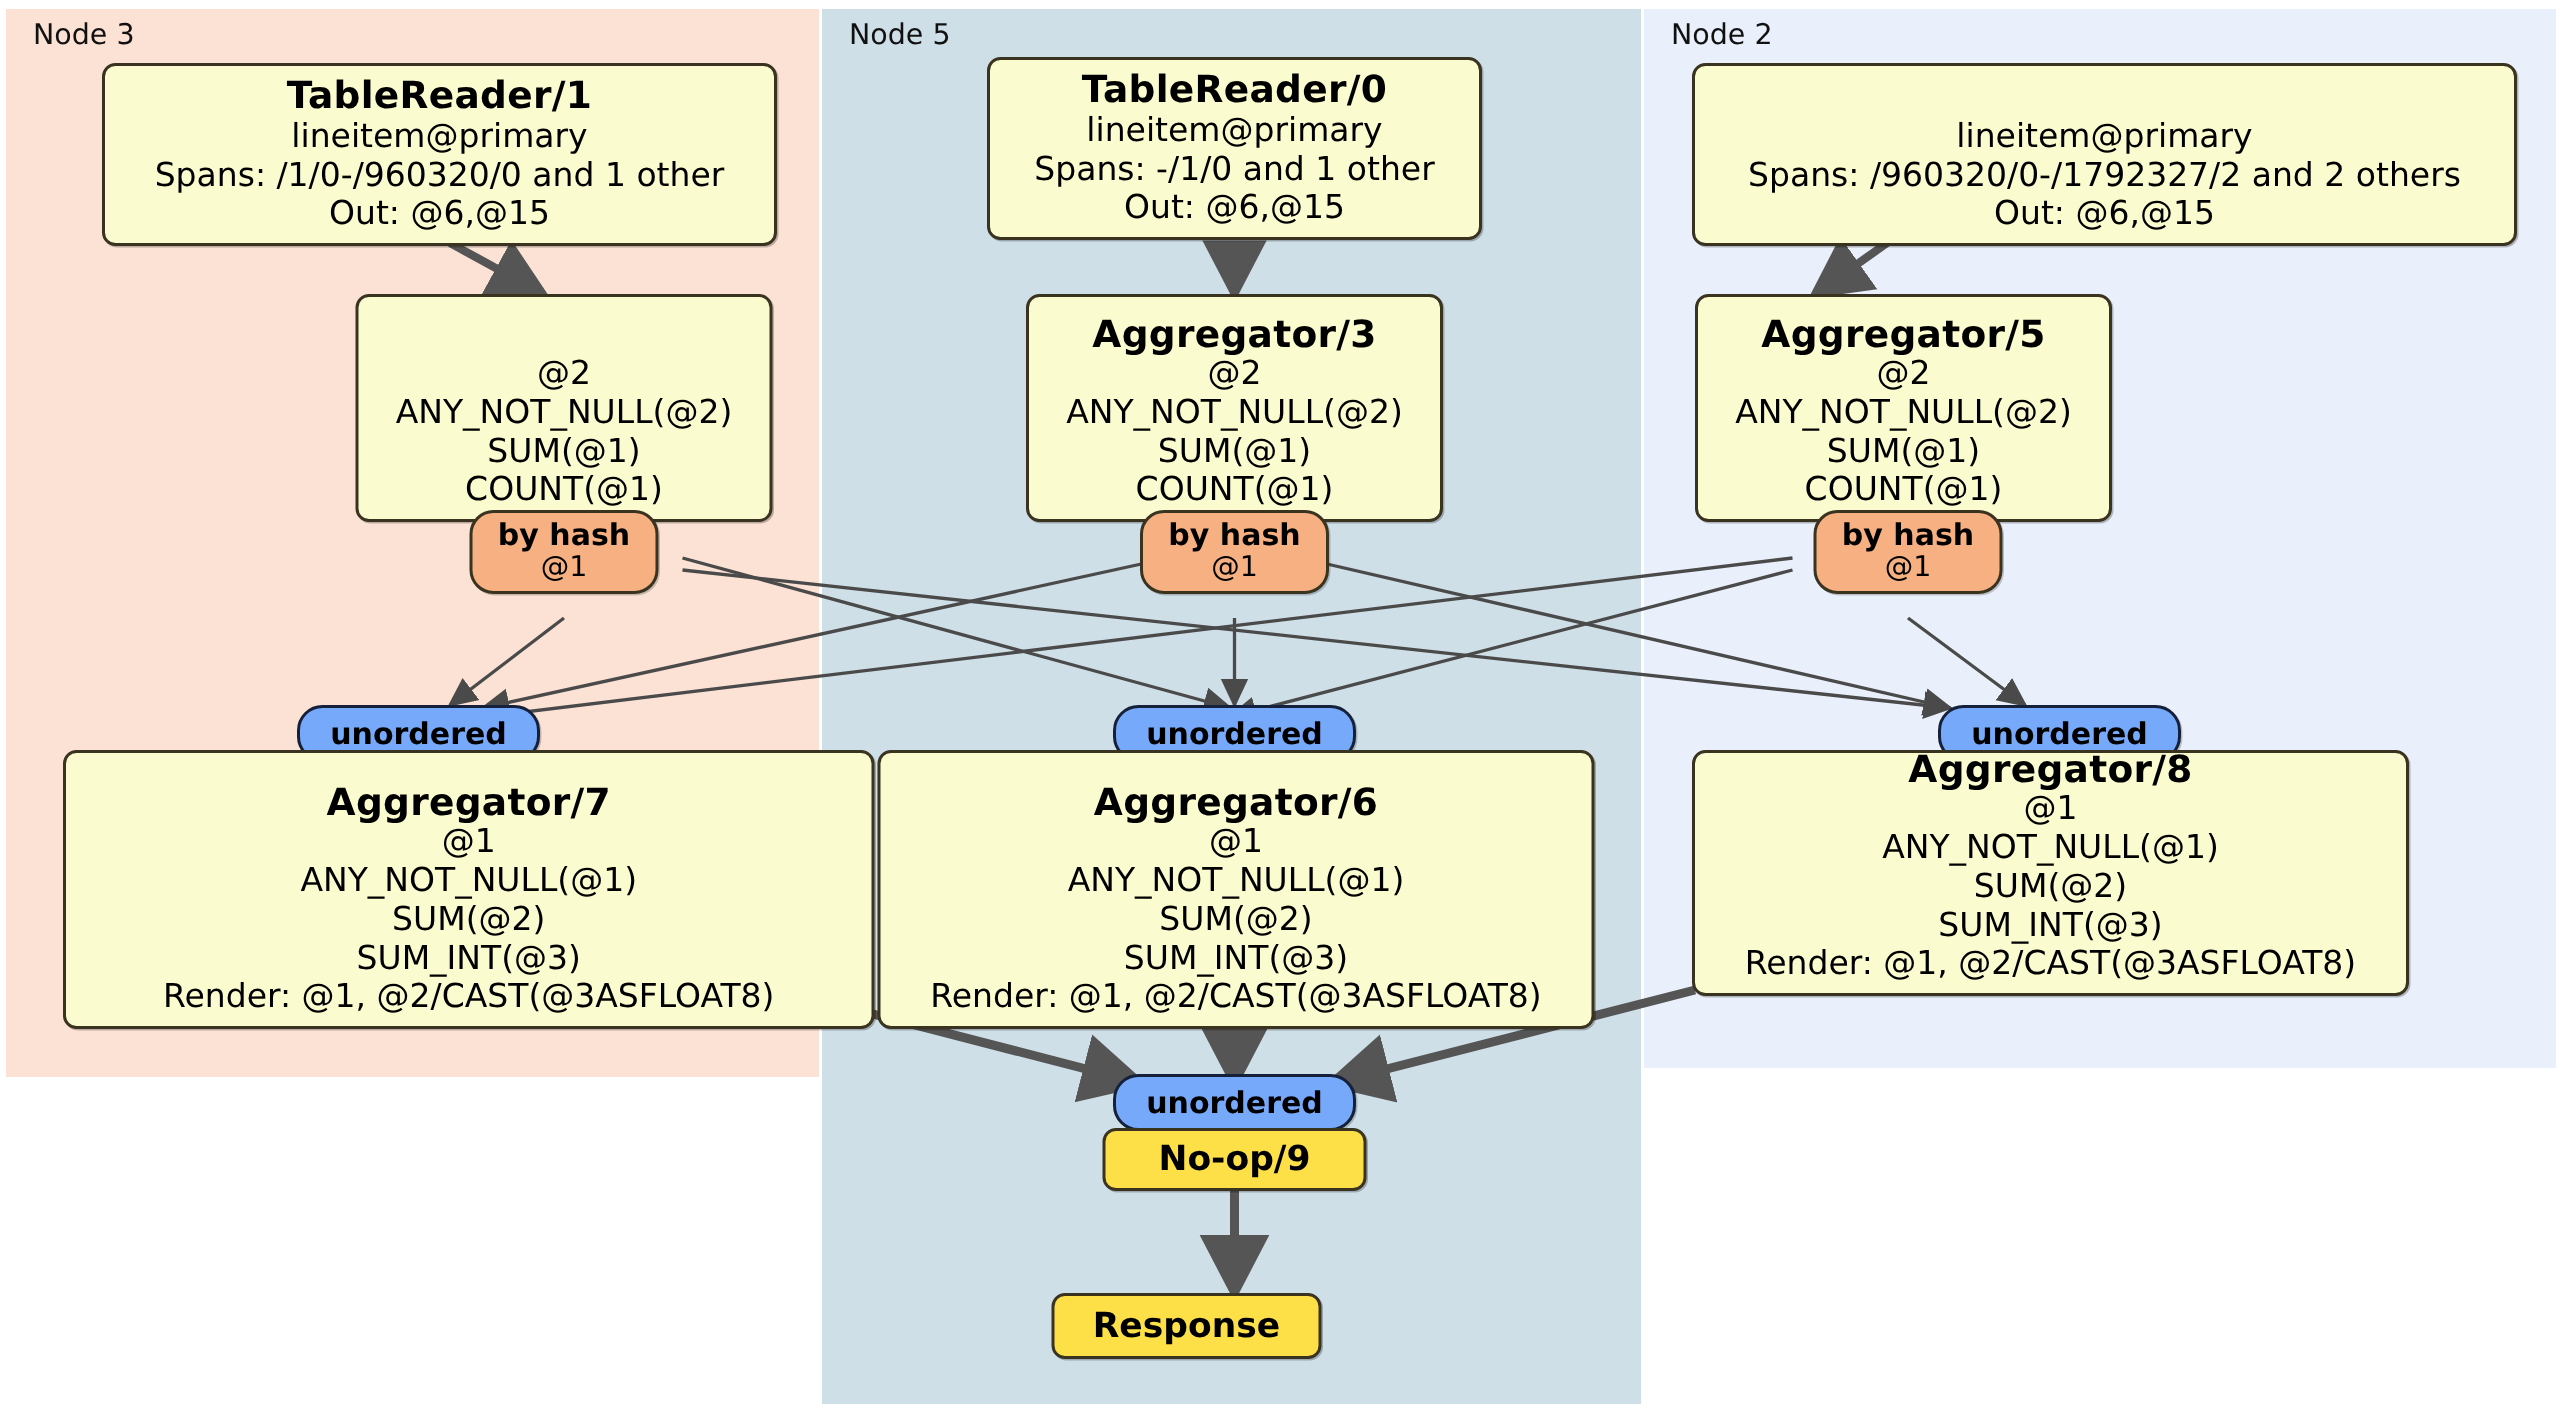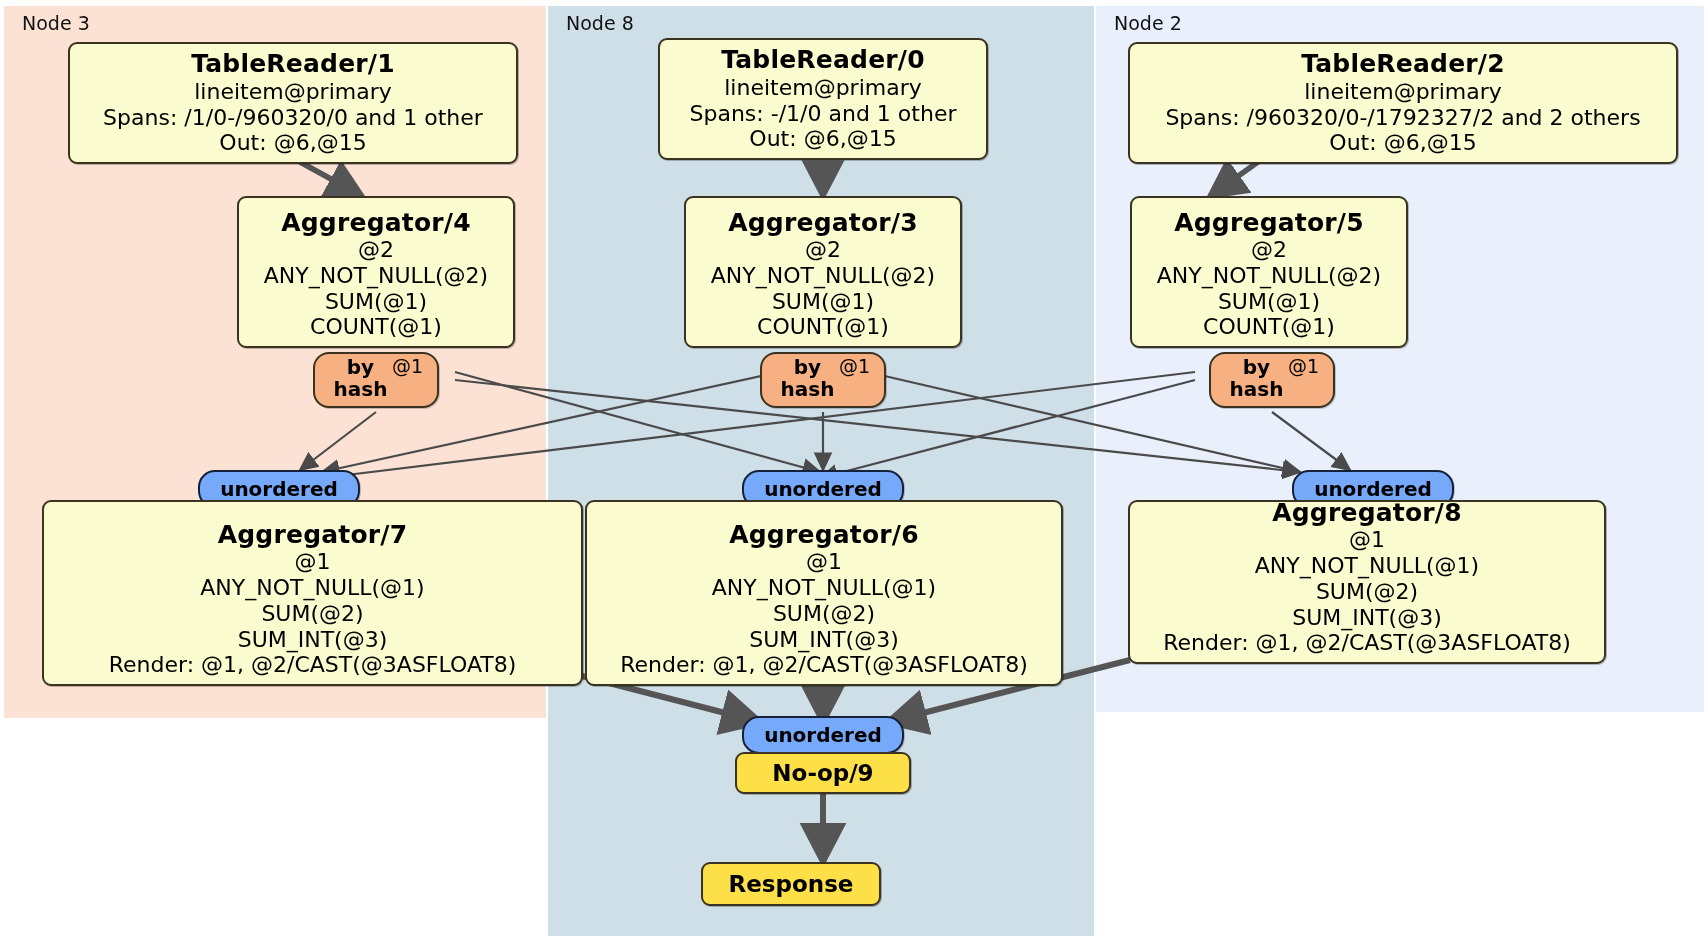--- a/index.html
+++ b/index.html
@@ -23,23 +23,22 @@
     display:flex;flex-direction:column;justify-content:flex-end;
     padding:6px 10px 6px 10px;
     box-shadow:1px 1px 0 rgba(0,0,0,.25);
   }
   .node .ttl{font-weight:bold;font-size:25px;line-height:1.18;letter-spacing:.2px;}
   .node .ln{font-size:22px;line-height:1.17;white-space:nowrap;}
   .hash{
     position:absolute;box-sizing:border-box;
     background:#f7b081;border:2px solid #3a3320;border-radius:16px;
     text-align:center;color:#000;padding:2px 14px 4px 14px;
-    display:flex;flex-direction:row;justify-content:center;
+    display:flex;flex-direction:column;justify-content:center;
     box-shadow:1px 1px 0 rgba(0,0,0,.2);
-    margin-top:12px;
   }
   .hash .h1{font-weight:bold;font-size:20px;line-height:1.12;}
   .hash .h2{font-size:19px;line-height:1.12;}
   .unord{
     position:absolute;box-sizing:border-box;
     background:#76a9f9;border:2px solid #15213a;border-radius:17px;
     text-align:center;color:#000;font-weight:bold;font-size:20px;
     display:flex;align-items:center;justify-content:center;
     box-shadow:1px 1px 0 rgba(0,0,0,.2);
   }
@@ -57,21 +56,21 @@
 <div id="stage">
 
   <div class="panel" style="left:4px;top:6px;width:542px;height:712px;background:#fbe2d5;">
   </div>
   <div class="panel" style="left:548px;top:6px;width:546px;height:930px;background:#cfdfe8;">
   </div>
   <div class="panel" style="left:1096px;top:6px;width:608px;height:706px;background:#eaf0fb;">
   </div>
 
   <div class="panel-label" style="left:22px;top:12px;">Node 3</div>
-  <div class="panel-label" style="left:566px;top:12px;">Node 8</div>
+  <div class="panel-label" style="left:566px;top:12px;">Node 5</div>
   <div class="panel-label" style="left:1114px;top:12px;">Node 2</div>
 
   <svg class="edges" viewBox="0 0 1708 940">
     <defs>
       <marker id="arrThick" markerWidth="9" markerHeight="9" refX="6.5" refY="4.5" orient="auto" markerUnits="strokeWidth">
         <path d="M0,0.6 L7.5,4.5 L0,8.4 z" fill="#555555"></path>
       </marker>
       <marker id="arrThin" markerWidth="11" markerHeight="11" refX="8" refY="5.5" orient="auto" markerUnits="strokeWidth">
         <path d="M0,1.3 L9,5.5 L0,9.7 z" fill="#4a4a4a"></path>
       </marker>
@@ -120,28 +119,26 @@
   </div>
 
   <div class="node" style="left:658px;top:38px;width:330px;height:122px;">
     <div class="ttl">TableReader/0</div>
     <div class="ln">lineitem@primary</div>
     <div class="ln">Spans: -/1/0 and 1 other</div>
     <div class="ln">Out: @6,@15</div>
   </div>
 
   <div class="node" style="left:1128px;top:42px;width:550px;height:122px;">
-    <div class="ttl">TableReader/2</div>
     <div class="ln">lineitem@primary</div>
     <div class="ln">Spans: /960320/0-/1792327/2 and 2 others</div>
     <div class="ln">Out: @6,@15</div>
   </div>
 
   <div class="node" style="left:237px;top:196px;width:278px;height:152px;">
-    <div class="ttl">Aggregator/4</div>
     <div class="ln">@2</div>
     <div class="ln">ANY_NOT_NULL(@2)</div>
     <div class="ln">SUM(@1)</div>
     <div class="ln">COUNT(@1)</div>
   </div>
 
   <div class="node" style="left:684px;top:196px;width:278px;height:152px;">
     <div class="ttl">Aggregator/3</div>
     <div class="ln">@2</div>
     <div class="ln">ANY_NOT_NULL(@2)</div>

